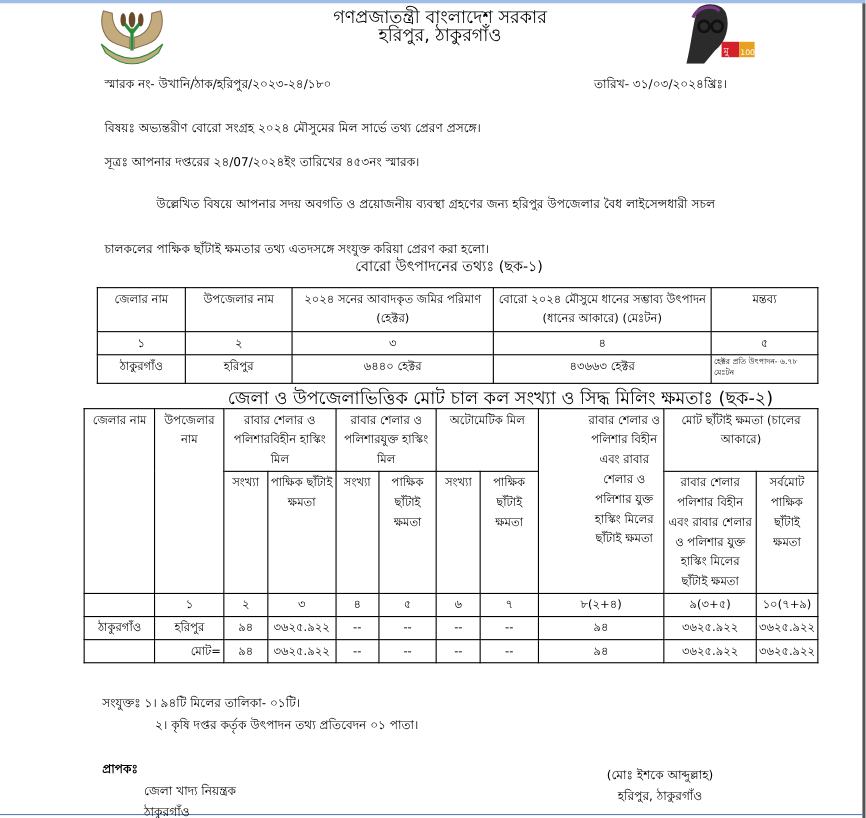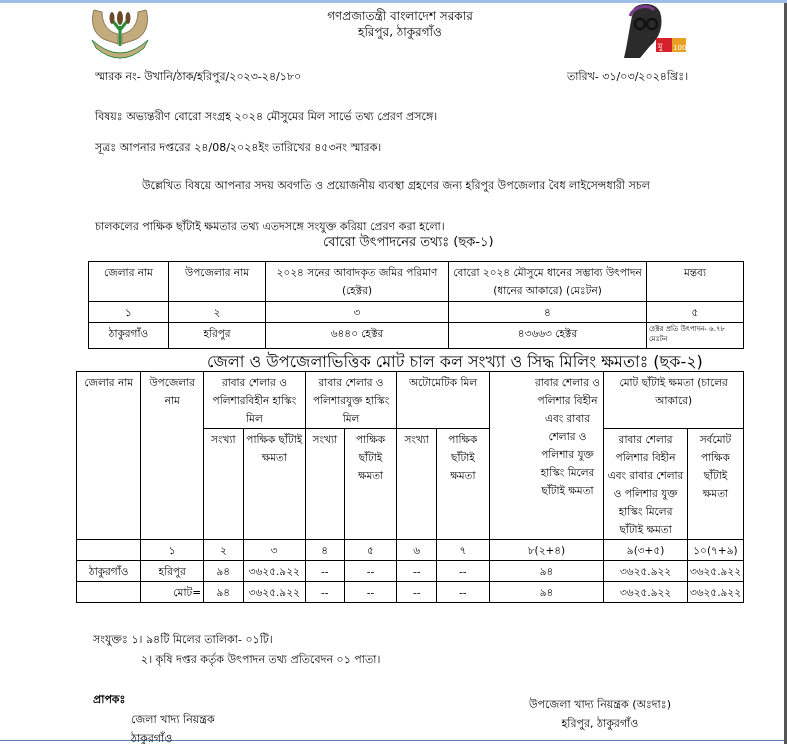--- a/index.html
+++ b/index.html
@@ -29,43 +29,43 @@
     <path d="M6 6 C2 18 6 32 18 36 L30 40 L30 30 C20 28 14 20 14 8 Z" fill="#c4ab7e" stroke="#8a7350" stroke-width="1"></path>
     <path d="M58 6 C62 18 58 32 46 36 L34 40 L34 30 C44 28 50 20 50 8 Z" fill="#c4ab7e" stroke="#8a7350" stroke-width="1"></path>
     <path d="M32 42 L32 22 M32 26 L24 16 M32 26 L40 16" stroke="#2e8b3a" stroke-width="3" fill="none"></path>
     <ellipse cx="32" cy="14" rx="3" ry="7" fill="#6b4a2a"></ellipse>
     <ellipse cx="24" cy="14" rx="2.5" ry="6" fill="#6b4a2a"></ellipse>
     <ellipse cx="40" cy="14" rx="2.5" ry="6" fill="#6b4a2a"></ellipse>
     <path d="M4 36 Q32 62 60 36 L56 44 Q32 64 8 44 Z" fill="#c4ab7e" stroke="#2e8b3a" stroke-width="1"></path>
   </svg>
 </div>
 
-<div class="abs center" style="left:250px; top:8px; width:300px; font-size:12px; line-height:16px;">
+<div class="abs center" style="left:250px; top:8px; width:300px; font-size:16px; line-height:16px;">
   <div>গণপ্রজাতন্ত্রী বাংলাদেশ সরকার</div>
   <div>হরিপুর, ঠাকুরগাঁও</div>
 </div>
 
 <div class="logo-right">
   <svg width="68" height="56" viewBox="0 0 68 56">
     <path d="M14 6 C20 0 36 0 40 10 C44 22 40 36 30 44 L20 56 L4 56 C8 40 10 20 14 6 Z" fill="#2b2b2b"></path>
     <path d="M10 14 C14 4 28 2 34 8" stroke="#7a3a8a" stroke-width="3" fill="none"></path>
     <circle cx="20" cy="22" r="5" fill="none" stroke="#111" stroke-width="2.5"></circle>
     <circle cx="32" cy="22" r="5" fill="none" stroke="#111" stroke-width="2.5"></circle>
     <rect x="36" y="36" width="16" height="14" fill="#d4202a"></rect>
     <rect x="52" y="36" width="14" height="14" fill="#e8a020"></rect>
     <text x="38" y="47" font-size="8" fill="#fff" font-family="DejaVu Sans, sans-serif">মু</text>
     <text x="53" y="48" font-size="7" fill="#fff" font-family="DejaVu Sans, sans-serif">100</text>
   </svg>
 </div>
 
 <div class="abs" style="left:95px; top:68px;">স্মারক নং- উখানি/ঠাক/হরিপুর/২০২৩-২৪/১৮০</div>
-<div class="abs" style="left:567px; top:68px;">তারিখ- ৩১/০৩/২০২৪খ্রিঃ।</div>
+<div class="abs" style="left:540px; top:68px;">তারিখ- ৩১/০৩/২০২৪খ্রিঃ।</div>
 
 <div class="abs" style="left:95px; top:108px;">বিষয়ঃ অভ্যন্তরীণ বোরো সংগ্রহ ২০২৪ মৌসুমের মিল সার্ভে তথ্য প্রেরণ প্রসঙ্গে।</div>
-<div class="abs" style="left:95px; top:139px;">সূত্রঃ আপনার দপ্তরের ২৪/08/২০২৪ইং তারিখের ৪৫৩নং স্মারক।</div>
+<div class="abs" style="left:95px; top:139px;">সূত্রঃ আপনার দপ্তরের ২৪/07/২০২৪ইং তারিখের ৪৫৩নং স্মারক।</div>
 <div class="abs" style="left:142px; top:177px;">উল্লেখিত বিষয়ে আপনার সদয় অবগতি ও প্রয়োজনীয় ব্যবস্থা গ্রহণের জন্য হরিপুর উপজেলার বৈধ লাইসেন্সধারী সচল</div>
 <div class="abs" style="left:95px; top:195px;margin-top:23px;">চালকলের পাক্ষিক ছাঁটাই ক্ষমতার তথ্য এতদসঙ্গে সংযুক্ত করিয়া প্রেরণ করা হলো।</div>
 
 <div class="abs" style="left:323px; top:232px; font-size:13px;">বোরো উৎপাদনের তথ্যঃ (ছক-১)</div>
 <table style="left:88px; top:261px; width:656px;">
   <tbody>
       <tr style="height:40px;">
     <td style="width:75px;">জেলার নাম</td>
     <td style="width:92px;">উপজেলার নাম</td>
     <td style="width:178px;">২০২৪ সনের আবাদকৃত জমির পরিমাণ (হেক্টর)</td>
@@ -154,15 +154,15 @@
   </table>
 
 <div class="abs" style="left:93px; top:631px;">সংযুক্তঃ ১। ৯৪টি মিলের তালিকা- ০১টি।</div>
 <div class="abs" style="left:141px; top:651px;">২। কৃষি দপ্তর কর্তৃক উৎপাদন তথ্য প্রতিবেদন ০১ পাতা।</div>
 
 <div class="abs" style="left:93px; top:691px;font-weight:bold;">প্রাপকঃ</div>
 <div class="abs" style="left:131px; top:711px;">জেলা খাদ্য নিয়ন্ত্রক</div>
 <div class="abs" style="left:131px; top:730px;">ঠাকুরগাঁও</div>
 
 <div class="abs center" style="left:500px; top:695px; width:200px; line-height:19px;">
-  <div>উপজেলা খাদ্য নিয়ন্ত্রক (অঃদাঃ)</div>
+  <div>(মোঃ ইশকে আব্দুল্লাহ)</div>
   <div>হরিপুর, ঠাকুরগাঁও</div>
 </div>
 
 </body></html>

